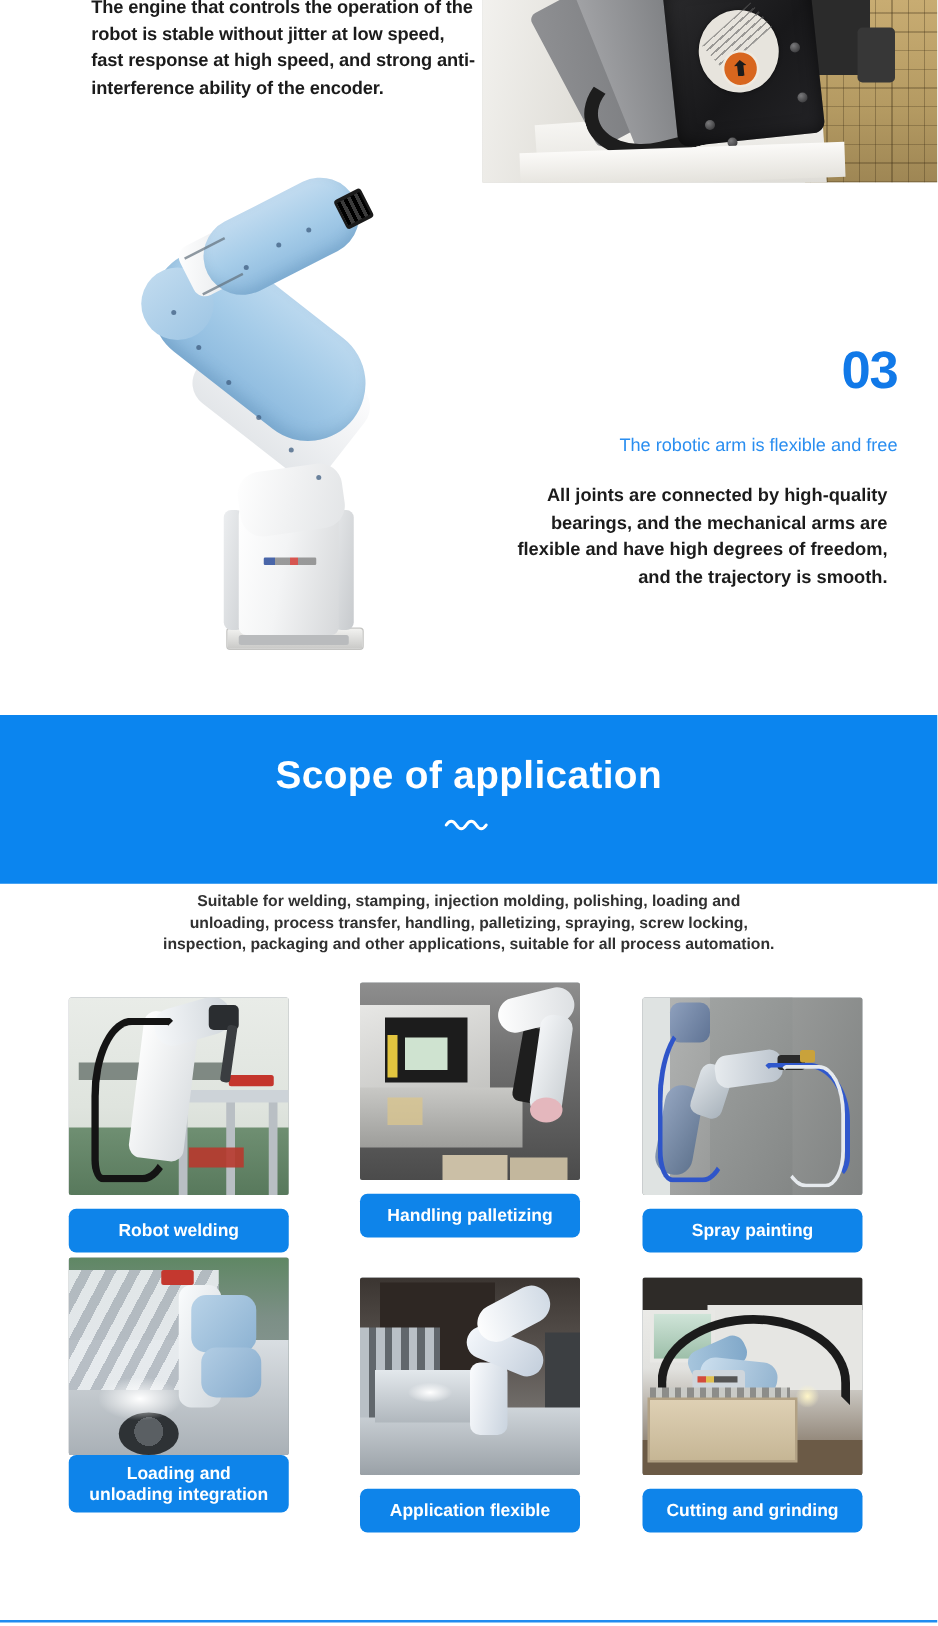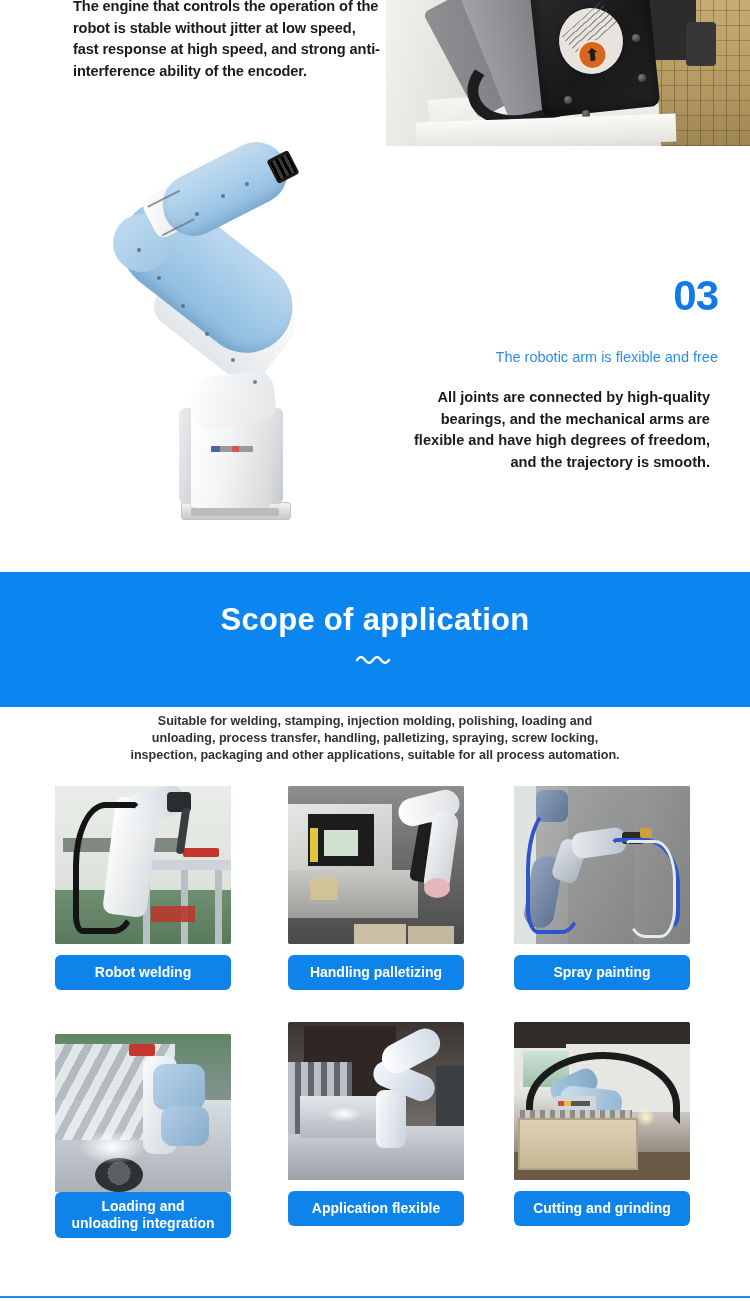--- a/index.html
+++ b/index.html
@@ -362,21 +362,21 @@
     <div class="banner-title">Scope of application</div>
     <svg class="banner-wave" viewBox="0 0 40 14">
       <path d="M2 8 Q6 2 10 8 T18 8 T26 8 T34 8" fill="none" stroke="#ffffff" stroke-width="2.4" stroke-linecap="round"></path>
     </svg>
   </div>
 
   <div class="scope-desc">Suitable for welding, stamping, injection molding, polishing, loading and unloading, process transfer, handling, palletizing, spraying, screw locking, inspection, packaging and other applications, suitable for all process automation.</div>
 
   <div class="grid">
 
-    <div class="card" style="left:55px;top:0;">
+    <div class="card" style="left:55px;top:12px;">
       <div class="photo">
         <div class="ph ph-bg c1-wall"></div>
         <div class="ph c1-floor"></div>
         <div class="ph c1-strip"></div>
         <div class="ph c1-frameA"></div>
         <div class="ph c1-frameB"></div>
         <div class="ph c1-frameC"></div>
         <div class="ph c1-table"></div>
         <div class="ph c1-red"></div>
         <div class="ph c1-redstand"></div>
@@ -401,39 +401,39 @@
         <div class="ph c2-black"></div>
         <div class="ph c2-robot"></div>
         <div class="ph c2-robot2"></div>
         <div class="ph c2-pink"></div>
         <div class="ph c2-bin"></div>
         <div class="ph c2-bin2"></div>
       </div>
       <div class="cap">Handling palletizing</div>
     </div>
 
-    <div class="card" style="left:514px;top:0;">
+    <div class="card" style="left:514px;top:12px;">
       <div class="photo">
         <div class="ph ph-bg c3-bg"></div>
         <div class="ph c3-panel"></div>
         <div class="ph c3-left"></div>
         <div class="ph c3-arm1"></div>
         <div class="ph c3-arm2b"></div>
         <div class="ph c3-joint"></div>
         <div class="ph c3-arm3"></div>
         <div class="ph c3-nozzle"></div>
         <div class="ph c3-brass"></div>
         <div class="ph c3-hose1"></div>
         <div class="ph c3-hose2"></div>
         <div class="ph c3-hose3"></div>
       </div>
       <div class="cap">Spray painting</div>
     </div>
 
-    <div class="card tall" style="left:55px;top:248px;padding-left:36px;">
+    <div class="card tall" style="left:55px;top:220px;padding-left:36px;">
       <div class="photo">
         <div class="ph ph-bg c4-bg"></div>
         <div class="ph c4-table"></div>
         <div class="ph c4-mech"></div>
         <div class="ph c4-red"></div>
         <div class="ph c4-armw"></div>
         <div class="ph c4-arm"></div>
         <div class="ph c4-arm2"></div>
         <div class="ph c4-gear"></div>
         <div class="ph c4-shine"></div>

